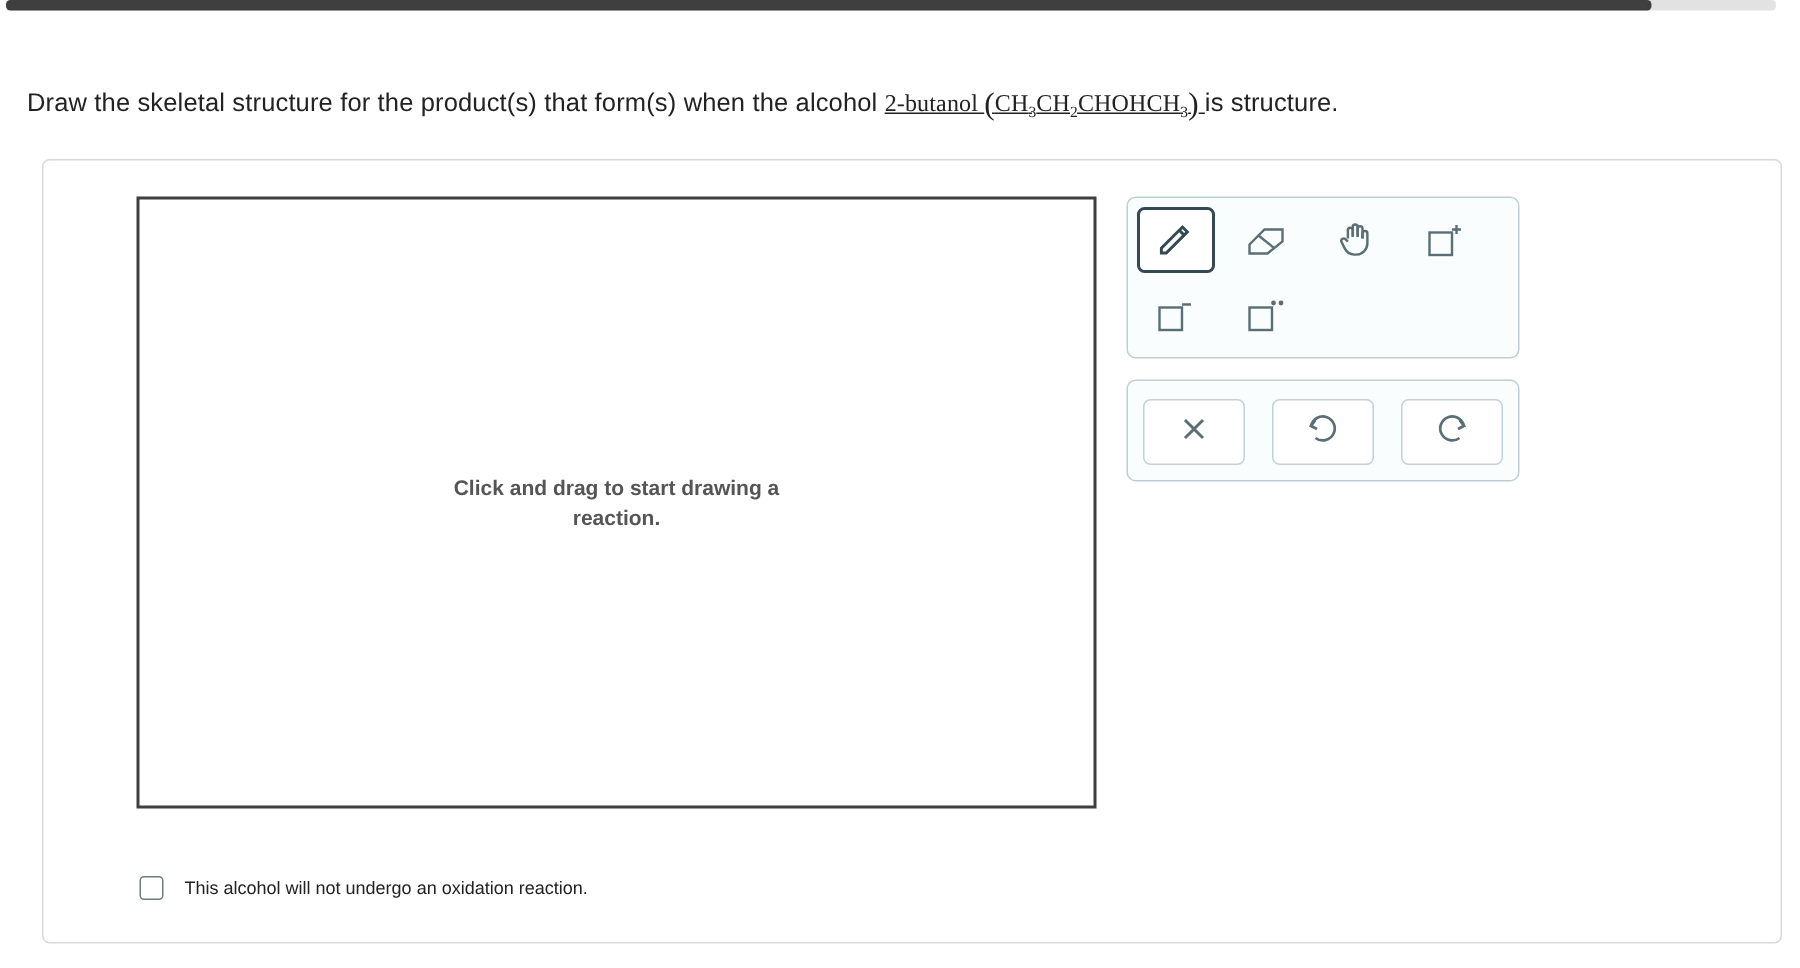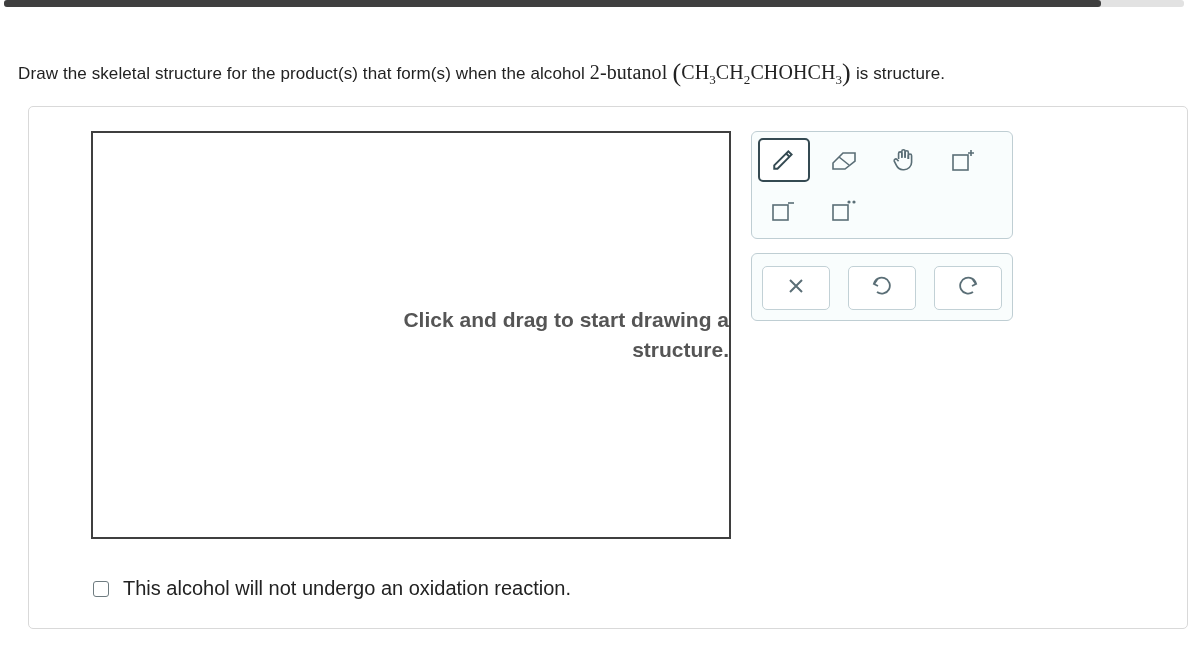--- a/index.html
+++ b/index.html
@@ -30,21 +30,22 @@
   .question {
     position: absolute;
     left: 18px;
     top: 56px;
     right: 30px;
     font-size: 17px;
     letter-spacing: .1px;
   }
   .formula {
     font-family: "Times New Roman", serif;
-    font-size: 20px;
+    font-size: 16px;
+    text-decoration: underline;
   }
   .sub { font-size: .65em; vertical-align: sub; }
   .paren { font-size: 1.3em; position: relative; top: 2px; }
 
   .panel {
     position: absolute;
     left: 28px;
     top: 106px;
     right: 12px;
     bottom: 16px;
@@ -58,24 +59,24 @@
     top: 24px;
     width: 640px;
     height: 408px;
     border: 2px solid #3f3f3f;
   }
   .canvas-hint {
     position: absolute;
     left: 0; right: 0;
     top: 50%;
     transform: translateY(-50%);
-    text-align: right;
+    text-align: center;
     font-weight: bold;
     color: #555;
-    font-size: 21px;
+    font-size: 14px;
     line-height: 1.45;
   }
 
   .toolbar {
     position: absolute;
     left: 722px;
     top: 24px;
     width: 262px;
   }
   .tool-block {
@@ -128,21 +129,21 @@
     color:#465a64;
   }
 
   .checkbox-row {
     position: absolute;
     left: 64px;
     bottom: 28px;
     display: flex;
     align-items: center;
     gap: 14px;
-    font-size: 20px;
+    font-size: 12px;
     color: #222;
   }
   .checkbox {
     width: 16px; height: 16px;
     border: 1.8px solid #6e7b80;
     border-radius: 3px;
     background: #fff;
     cursor: pointer;
   }
 </style>
@@ -161,21 +162,21 @@
     <span class="paren">(</span><span>CH<span class="sub">3</span>CH<span class="sub">2</span>CHOHCH<span class="sub">3</span></span><span class="paren">)</span>
   </span>
   <span> is structure.</span>
 </div>
 
 <div class="panel">
 
   <div class="canvas">
     <div class="canvas-hint">
       <span>Click and drag to start drawing a</span><br>
-      <span>structure.</span>
+      <span>reaction.</span>
     </div>
   </div>
 
   <div class="toolbar">
     <div class="tool-block">
       <div class="tool-row">
         <div class="tool-btn selected">
           <span>
             <svg width="26" height="26" viewBox="0 0 24 24" fill="none" stroke="#344a52" stroke-width="1.8">
               <path d="M3 20 L6 20 L19 7 L16 4 L3 17 Z"></path>

